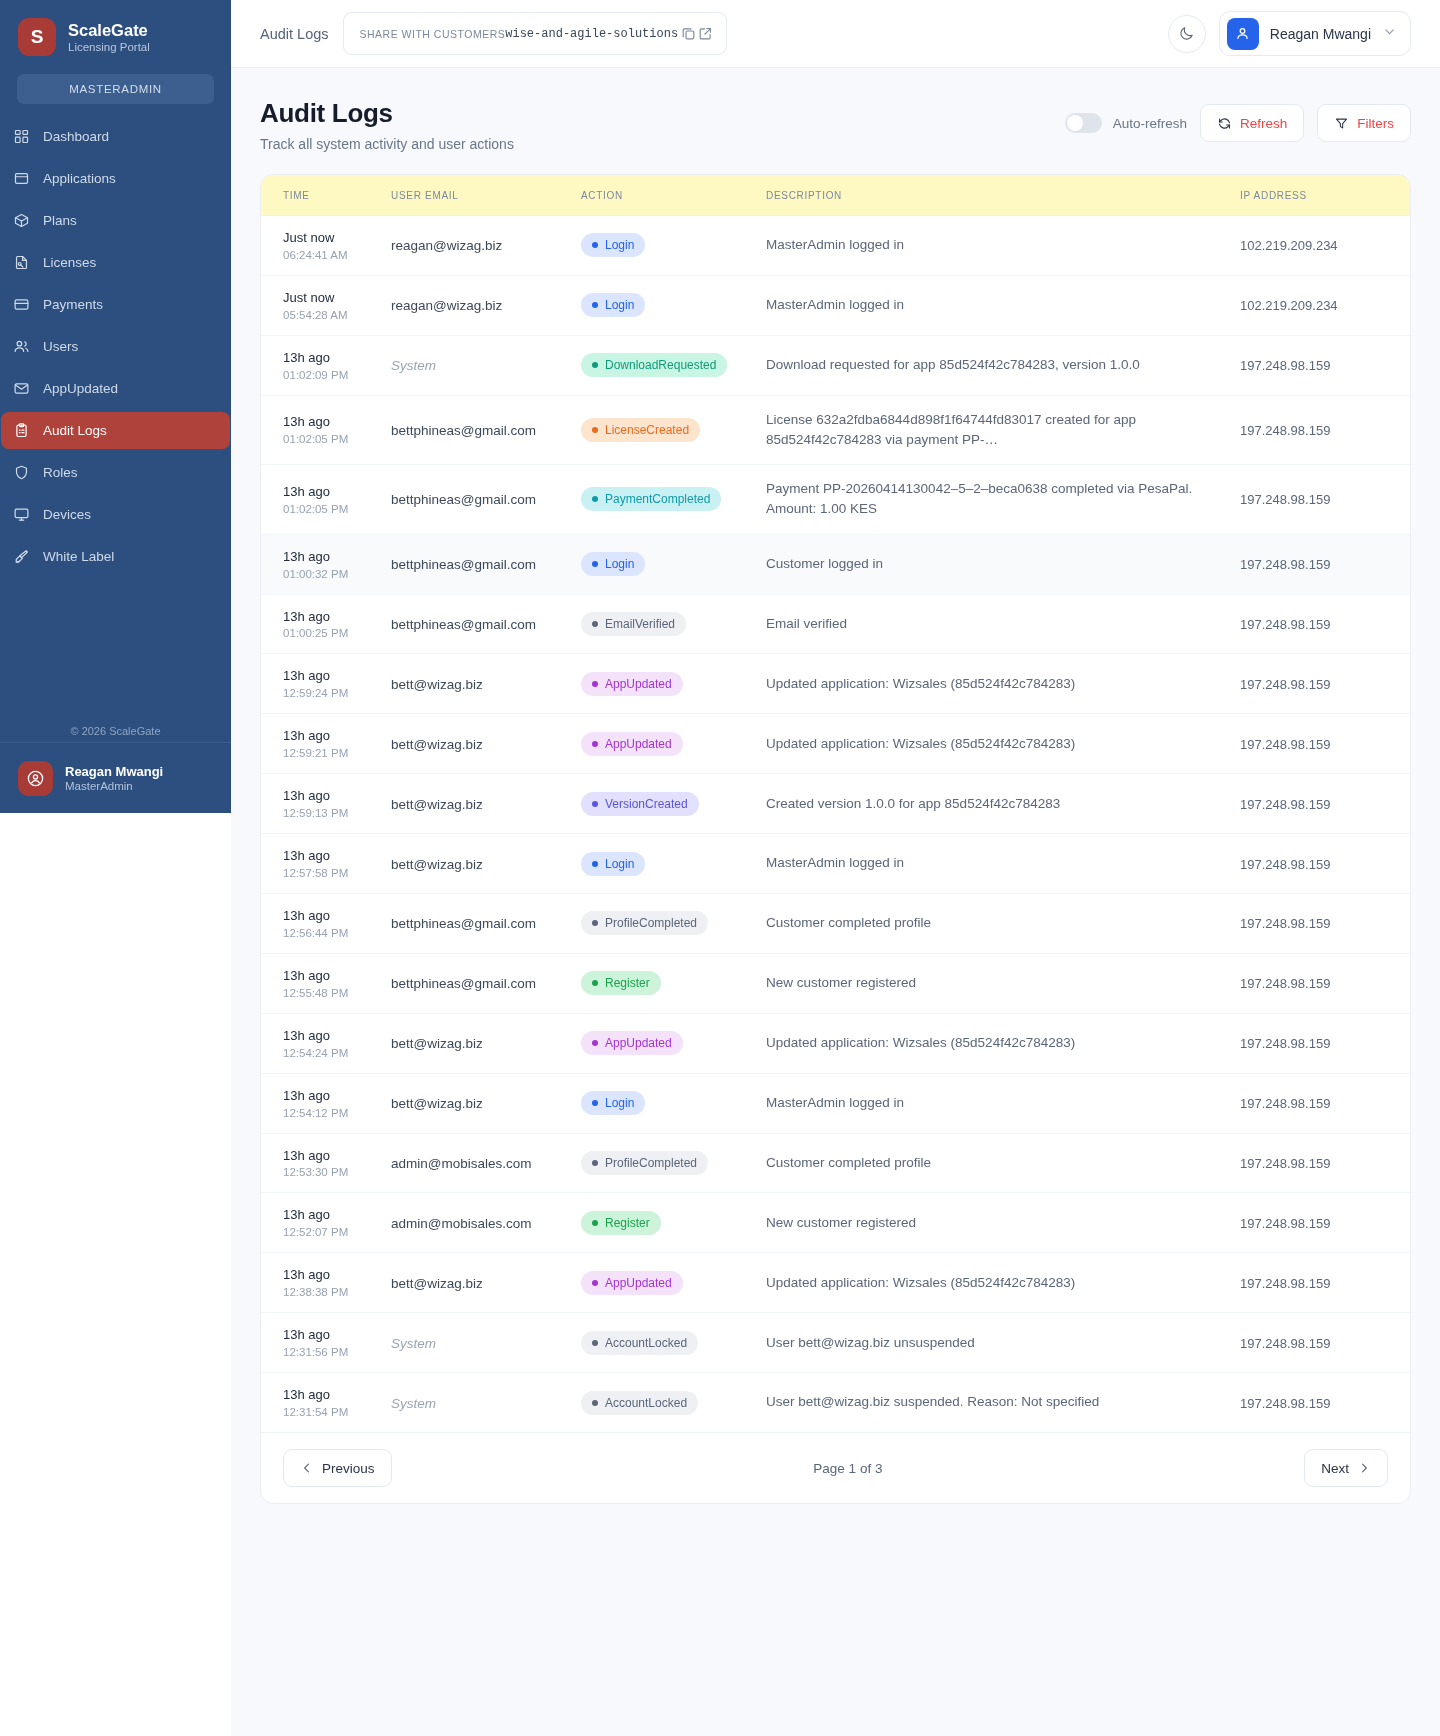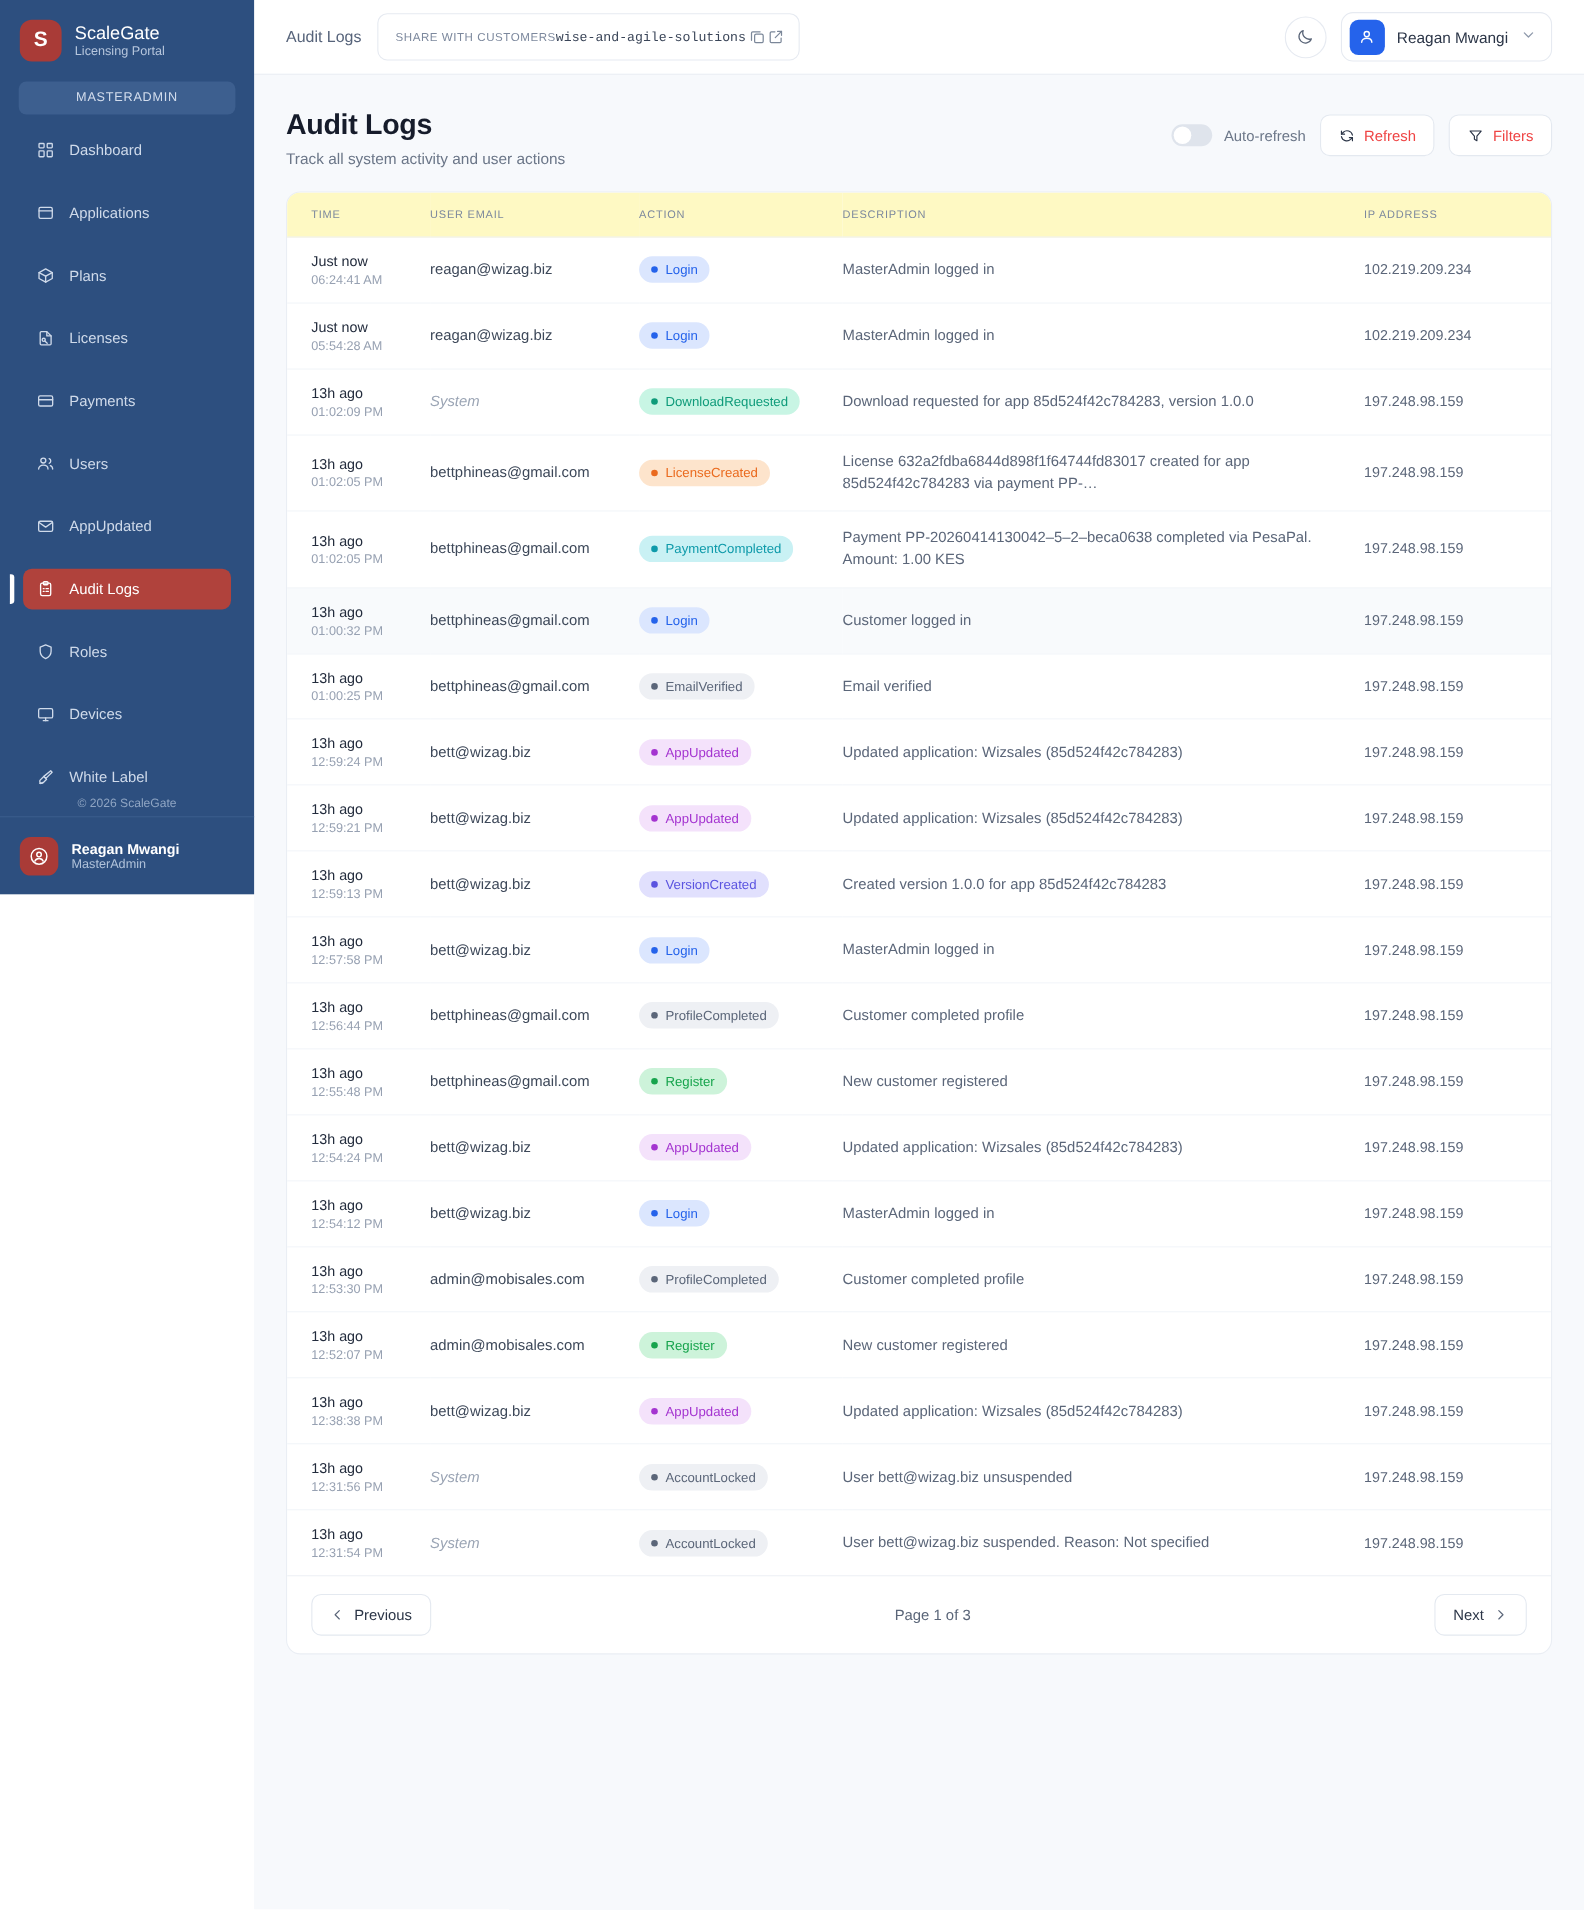--- a/index.html
+++ b/index.html
@@ -18,29 +18,29 @@
     display: flex; flex-direction: column;
     position: relative;
   }
   .brand { display: flex; align-items: center; gap: 12px; padding: 18px 18px 12px 18px; }
   .brand-logo {
     width: 38px; height: 38px; border-radius: 11px;
     background: #a93b37; color: #fff;
     display: flex; align-items: center; justify-content: center;
     font-size: 19px; font-weight: bold;
   }
-  .brand-name { color: #fff; font-size: 16.5px; font-weight: normal; line-height: 1.15; }
+  .brand-name { color: #fff; font-size: 16.5px; font-weight: bold; line-height: 1.15; }
   .brand-sub { color: #b6c6dd; font-size: 11.5px; margin-top: 1px; }
   .role-chip {
     margin: 6px 17px 14px 17px; height: 30px;
     background: #3d5f8f; border-radius: 7px;
     color: #d3dded; font-size: 11.5px; letter-spacing: 0.7px;
     display: flex; align-items: center; justify-content: center;
   }
-  .nav { display: flex; flex-direction: column; gap: 20px; padding: 0 21px; }
+  .nav { display: flex; flex-direction: column; gap: 5px; padding: 0 1px; }
   .nav-item {
     display: flex; align-items: center; gap: 13px;
     height: 37px; padding: 0 12px; border-radius: 8px;
     color: #cfdaea; font-size: 13.5px; cursor: pointer;
     position: relative;
   }
   .nav-item.active { background: #b0423c; color: #fff; font-weight: 500; }
   .nav-item.active::before {
     content: ""; position: absolute; left: -12px; top: 5px;
     width: 4px; height: 27px; background: #fff; border-radius: 0 3px 3px 0;

